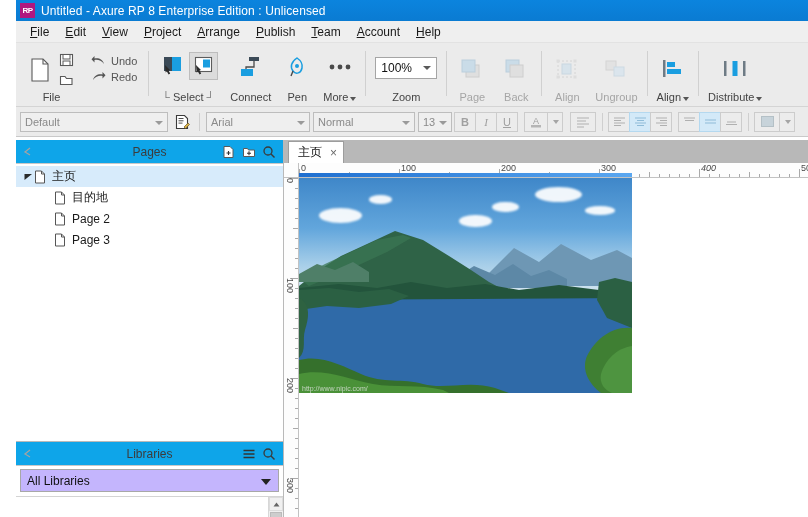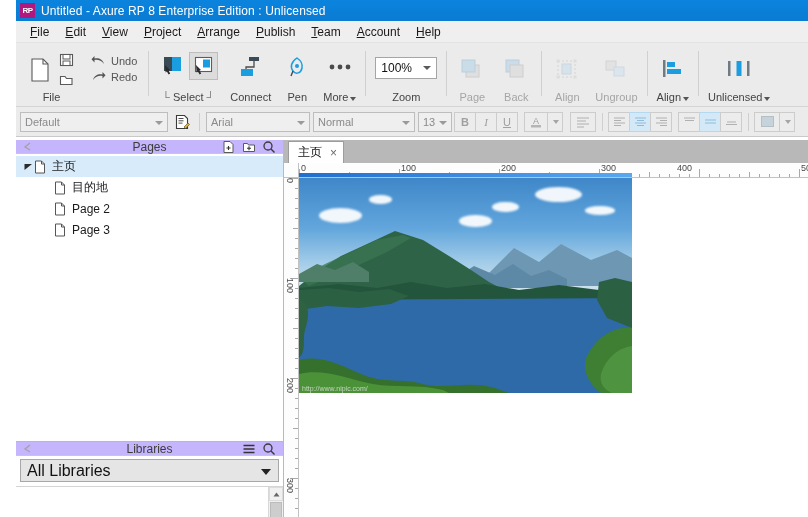--- a/index.html
+++ b/index.html
@@ -164,22 +164,22 @@
   }
 
   
   .leftcol {
     width: 268px; height: 377px;
     display: flex; flex-direction: column;
     background: #ffffff;
     border-right: 1px solid #b9b9b9;
   }
   .panel-header {
-    height: 14px;
-    background: #c4b5fd;
+    height: 24px;
+    background: #0ea5e9;
     border-bottom: 1px solid #c8c8c8;
     display: flex; align-items: center;
     position: relative;
   }
   .panel-title {
     position: absolute; left: 0; right: 0;
     text-align: center;
     font-size: 12px; color: #3c3c3c;
   }
   .panel-collapse {
@@ -209,24 +209,24 @@
 
   .lib-panel {
     height: 76px;
     border-top: 1px solid #b9b9b9;
     background: #fff;
     display: flex; flex-direction: column;
   }
   .lib-select {
     height: 23px; margin: 3px 4px 0 4px;
     border: 1px solid #a8a8a8;
-    background: #e5e5e5;
+    background: #c4b5fd;
     display: flex; align-items: center;
     padding-left: 6px;
-    font-size: 16px; color: #111;
+    font-size: 12px; color: #111;
     position: relative;
   }
   .lib-select .arrow {
     position: absolute; right: 7px; top: 9px;
     width: 0; height: 0;
     border-left: 5px solid transparent;
     border-right: 5px solid transparent;
     border-top: 6px solid #222;
   }
   .lib-body { flex: 1; position: relative; border-top: 1px solid #d4d4d4; margin-top: 4px;}
@@ -569,21 +569,21 @@
       <div class="tb-icons" style="padding-top:8px;">
         <div class="tb-btn">
           <svg width="28" height="22" viewBox="0 0 28 22">
             <rect x="3" y="3" width="2.5" height="15" fill="#6e7b85"></rect>
             <rect x="22" y="3" width="2.5" height="15" fill="#6e7b85"></rect>
             <rect x="11.5" y="3" width="5" height="15" fill="#1a9ee0"></rect>
           </svg>
         </div>
       </div>
       <div class="tb-group-label">
-        <span>Unlicensed</span><span class="caret-dn"></span>
+        <span>Distribute</span><span class="caret-dn"></span>
       </div>
     </div>
 
   </div>
 
   <div class="fmtbar">
     <div class="fmt-combo" style="width:148px;">
       <span>Default</span>
       <span class="arrow"></span>
     </div>
@@ -858,21 +858,21 @@
           <div class="tick" style="left: 470px; height: 3px;"></div>
           <div class="tick" style="left: 480px; height: 3px;"></div>
           <div class="tick" style="left: 490px; height: 3px;"></div>
           <div class="tick" style="left: 500px; height: 8px;"></div>
           <div class="tick" style="left: 510px; height: 3px;"></div>
           <div class="tick" style="left: 520px; height: 3px;"></div>
           <div class="lbl" style="left: 0px;">0</div>
           <div class="lbl" style="left: 100px;">100</div>
           <div class="lbl" style="left: 200px;">200</div>
           <div class="lbl" style="left: 300px;">300</div>
-          <div class="lbl" style="left: 376px;">400</div>
+          <div class="lbl" style="left: 400px; font-style: italic;">400</div>
           <div class="lbl" style="left: 500px;">500</div>
           <div class="ruler-band" style="left: 0px; width: 333px;"></div>
         </div>
 
       <div class="ruler-corner"></div>
       <div class="ruler-v" id="rulerV">
           <div class="tick" style="top: 15px; width: 8px;"></div>
           <div class="tick" style="top: 25px; width: 3px;"></div>
           <div class="tick" style="top: 35px; width: 3px;"></div>
           <div class="tick" style="top: 45px; width: 3px;"></div>

